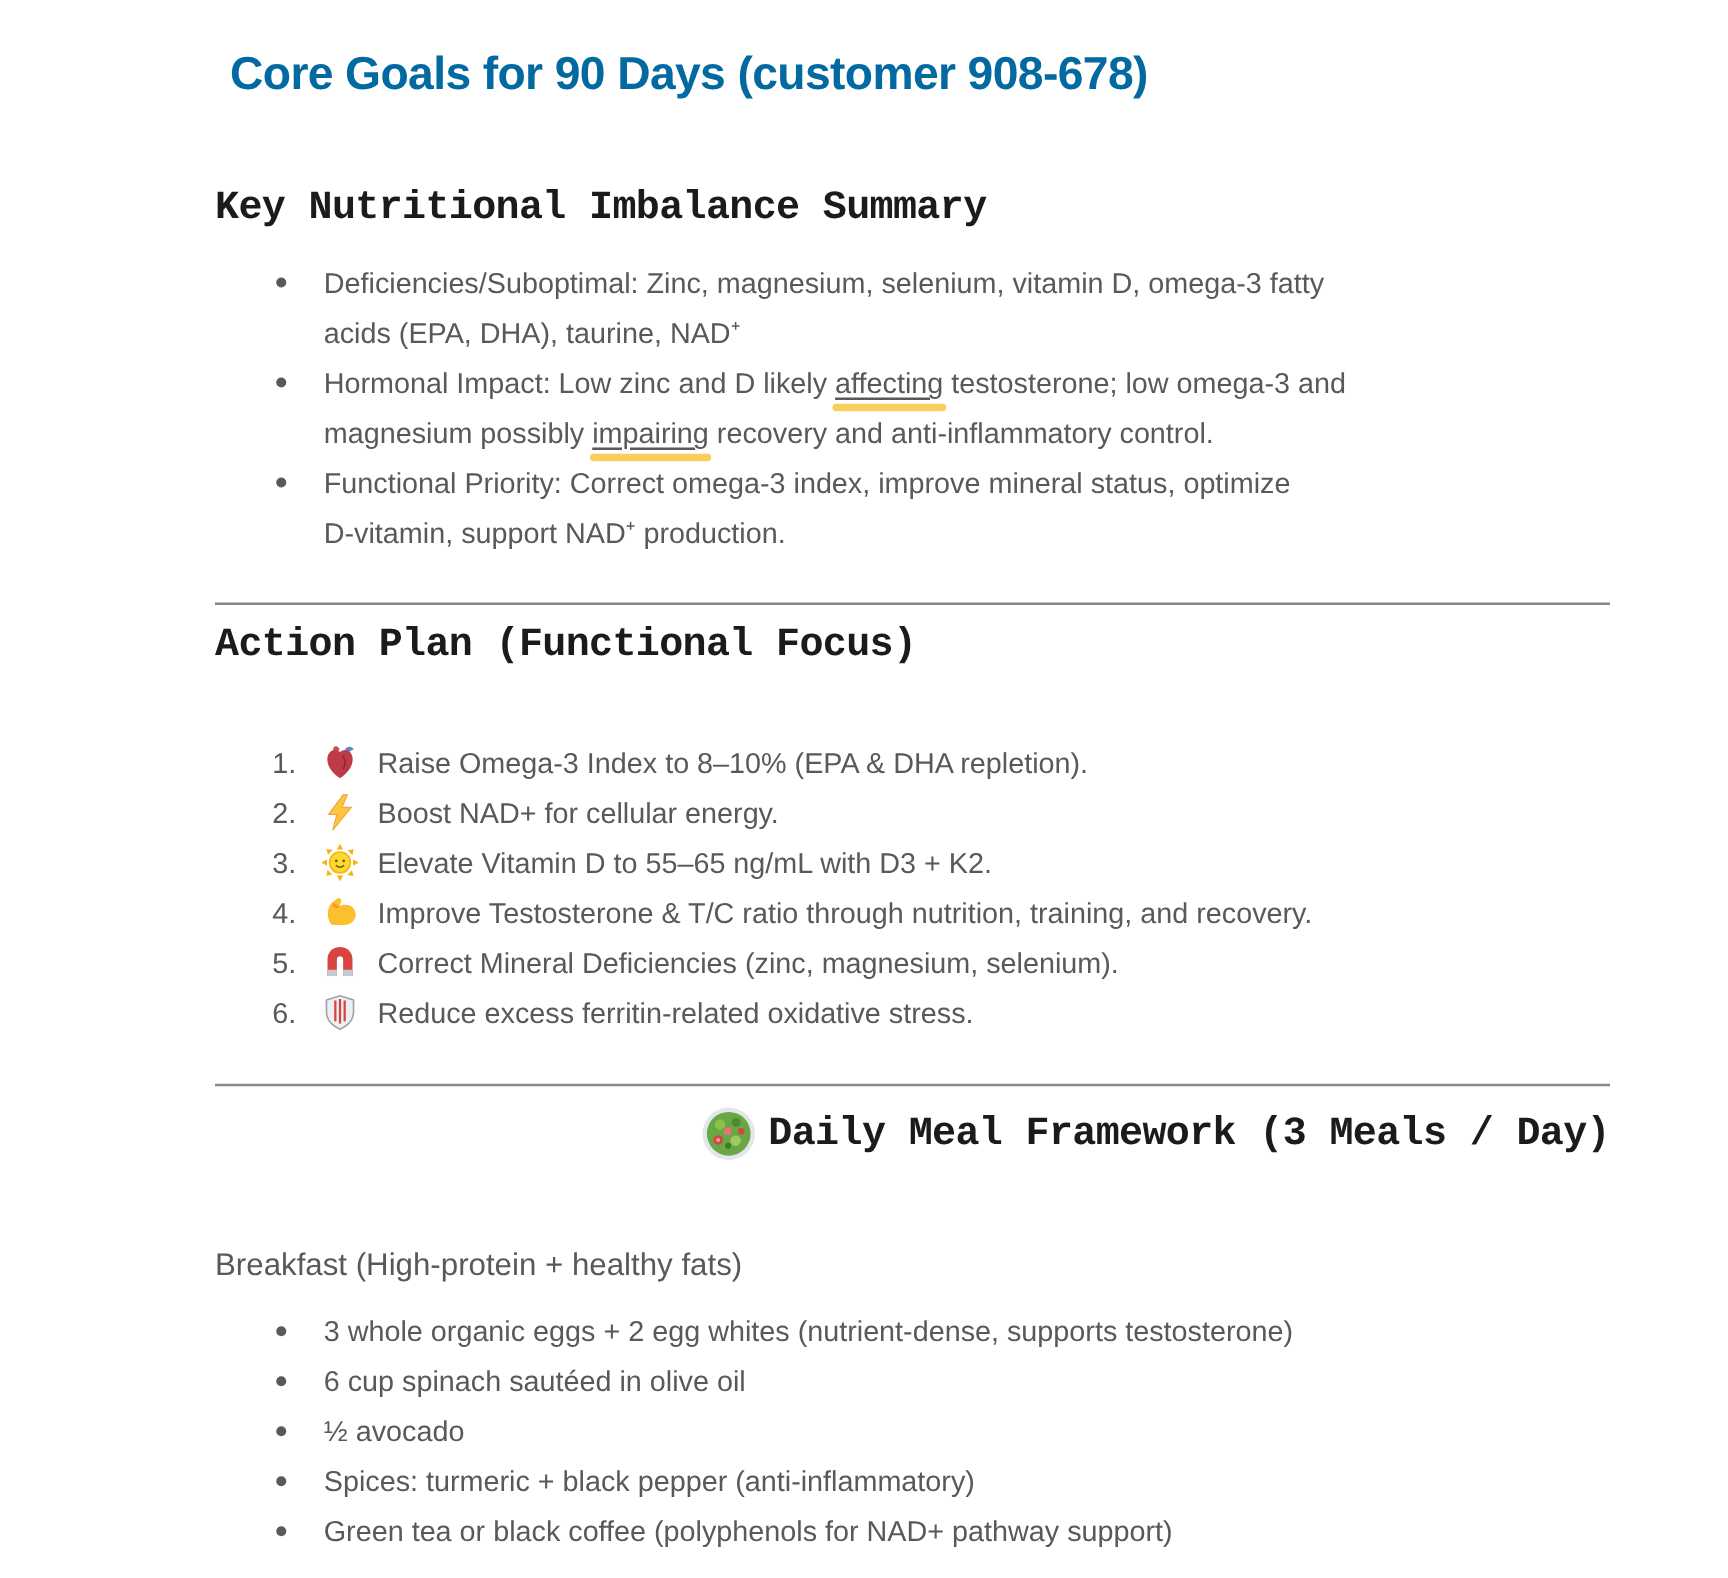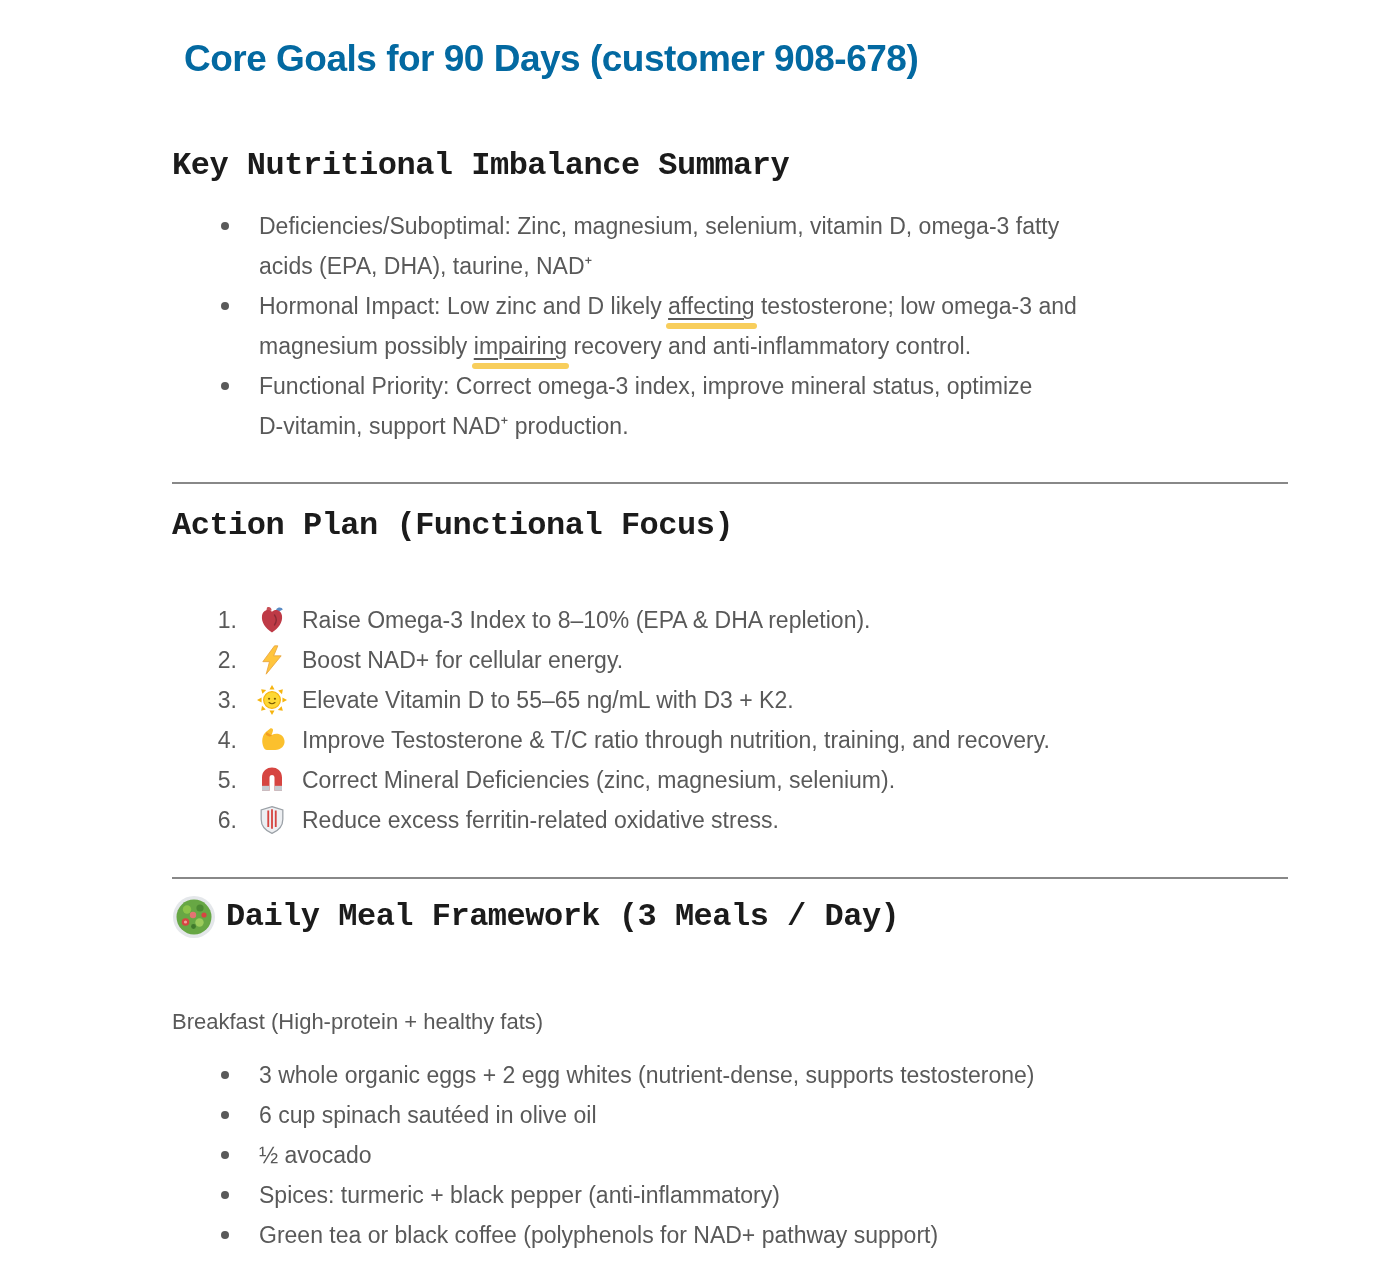--- a/index.html
+++ b/index.html
@@ -26,27 +26,28 @@
   }
   h2.section-heading {
     margin: 70px 0 0 0;
     font-size: 32px;
     line-height: 36px;
     font-weight: 700;
     letter-spacing: -0.5px;
     color: #1b1b1b;
     font-family: Liberation Mono, monospace;
   }
-  h2.tight { margin-top: 24px; }
+  h2.tight { margin-top: 14px; }
   h2.with-icon {
     margin-top: 16px;
     display: flex;
     align-items: center;
     line-height: 44px;
     gap: 10px;
+    justify-content: flex-end;
   }
   .icon-lg { width: 44px; height: 44px; flex: none; display: inline-flex; }
   .icon-lg svg { width: 100%; height: 100%; }
 
   ul.bullets {
     list-style: none;
     margin: 22px 0 0 0;
     padding: 0;
     font-size: 23px;
     line-height: 40px;
@@ -105,21 +106,21 @@
     align-items: center;
     height: 40px;
   }
   ol.plan .num { width: 65px; text-align: right; flex: none; }
   ol.plan .li-icon { width: 30px; height: 30px; margin-left: 20px; flex: none; display: inline-flex; }
   ol.plan .li-icon svg { width: 100%; height: 100%; }
   ol.plan .txt { margin-left: 15px; white-space: pre; }
 
   p.sub {
     margin: 68px 0 0 0;
-    font-size: 22px;
+    font-size: 25px;
     line-height: 30px;
     color: #595959;
   }
 </style>
 </head>
 <body>
 
 <div class="page">
 
   <h1 class="doc-title">Core Goals for 90 Days (customer 908-678)</h1>

